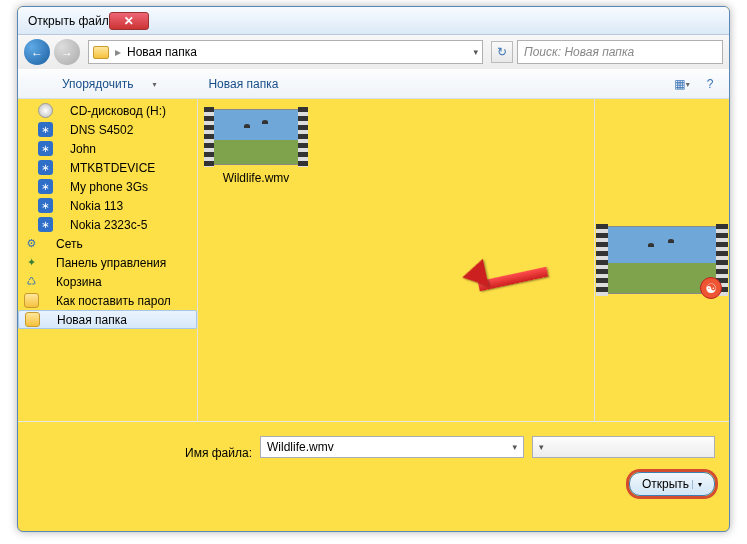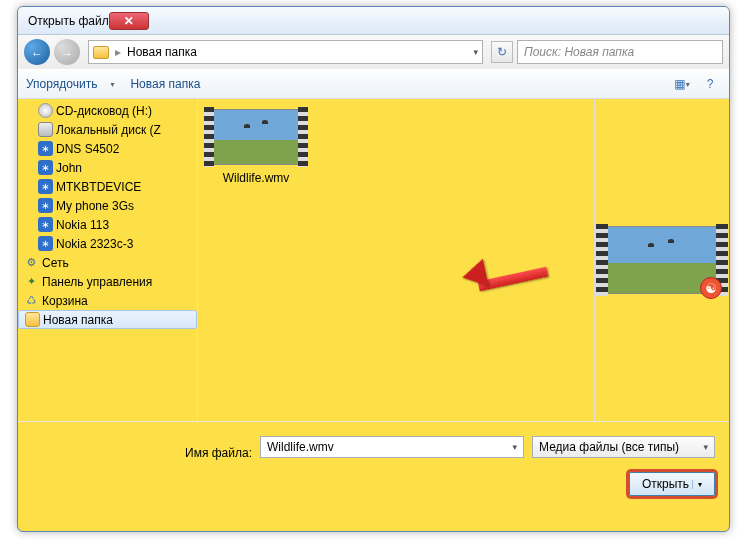--- a/index.html
+++ b/index.html
@@ -10,27 +10,27 @@
   .navbar { height: 34px; background: linear-gradient(#f8f8f8, #ececec); display: flex; align-items: center; padding: 0 6px; gap: 4px; }
   .nav-circle { width: 26px; height: 26px; border-radius: 50%; display: flex; align-items: center; justify-content: center; color: #fff; font-size: 14px; }
   .nav-back { background: radial-gradient(circle at 30% 30%, #5fa9e6, #1a5fa0); }
   .nav-fwd { background: radial-gradient(circle at 30% 30%, #ddd, #aaa); }
   .breadcrumb { flex: 1; height: 24px; background: #fff; border: 1px solid #b0b0b0; display: flex; align-items: center; padding: 0 4px; gap: 6px; margin: 0 4px; }
   .folder-icon { width: 16px; height: 13px; background: linear-gradient(#ffe79c, #f5c13d); border: 1px solid #c99a2e; border-radius: 2px; }
   .bc-sep { color: #888; }
   .refresh-btn { width: 22px; height: 22px; border: 1px solid #bbb; background: linear-gradient(#fafafa,#e8e8e8); display: flex; align-items: center; justify-content: center; color: #3a72b5; }
   .search-box { width: 206px; height: 24px; background: #fff; border: 1px solid #b0b0b0; display: flex; align-items: center; padding: 8px 6px; color: #888; font-style: italic; }
   .toolbar { height: 30px; background: linear-gradient(#fcfdfe, #eef3f9); border-top: 1px solid #fff; border-bottom: 1px solid #d6dee8; display: flex; align-items: center; padding: 0 8px; gap: 16px; }
-  .tool-link { color: #1a4e8a; display: flex; align-items: center; gap: 13px; cursor: pointer; }
+  .tool-link { color: #1a4e8a; display: flex; align-items: center; gap: 19px; cursor: pointer; margin-left: 36px; }
   .tool-drop { font-size: 8px; color: #666; }
   .tool-right { margin-left: auto; display: flex; gap: 6px; }
   .tool-icon { width: 22px; height: 20px; border: 1px solid transparent; display: flex; align-items: center; justify-content: center; cursor: pointer; color: #3a72b5; }
   .body-area { display: flex; height: 322px; }
   .tree { width: 180px; border-right: 1px solid #e0e0e0; overflow: hidden; padding: 2px 0; display: flex; flex-direction: column; }
-  .tree-item { display: flex; align-items: center; gap: 3px; padding: 2px 4px 2px 20px; cursor: pointer; white-space: nowrap; }
+  .tree-item { display: flex; align-items: center; gap: 17px; padding: 2px 4px 2px 20px; cursor: pointer; white-space: nowrap; }
   .tree-item.sel { background: linear-gradient(#eaf3fd, #d7e8fb); border: 1px solid #a6c8e8; border-radius: 2px; padding: 1px 3px 1px 19px; }
   .tree-item.lvl0 { padding-left: 6px; }
   .ico { width: 15px; height: 15px; display: inline-flex; align-items: center; justify-content: center; font-size: 11px; border-radius: 3px; }
   .ico-disc { background: radial-gradient(#fff,#bbb); border: 1px solid #999; border-radius: 50%; }
   .ico-drive { background: linear-gradient(#eee,#bbb); border: 1px solid #888; }
   .ico-bt { background: #2f6fc7; color: #fff; border-radius: 3px; font-size: 10px; }
   .ico-net { color: #3a72b5; }
   .ico-cp { color: #3a7e3a; }
   .ico-bin { color: #3a72b5; }
   .ico-folder { background: linear-gradient(#ffe79c,#f5c13d); border: 1px solid #c99a2e; }
@@ -46,21 +46,21 @@
   .preview-thumb .film-l, .preview-thumb .film-r { width: 12px; }
   .preview-thumb .film-l { left: -12px; } .preview-thumb .film-r { right: -12px; }
   .app-badge { position: absolute; right: -6px; bottom: -6px; width: 22px; height: 22px; background: #e53; border-radius: 50%; border: 1px solid #b22; display: flex; align-items: center; justify-content: center; color: #fff; font-size: 13px; }
   .footer { padding: 12px 14px 14px 14px; border-top: 1px solid #e8e8e8; }
   .row1 { display: flex; align-items: center; gap: 8px; margin-bottom: 12px; }
   .lbl { width: 220px; text-align: right; margin-top: 12px; }
   .fn-input { flex: 1; height: 22px; border: 1px solid #abadb3; padding: 0 6px; background: #fff; display: flex; align-items: center; justify-content: space-between; }
   .combo-arrow { color: #555; font-size: 9px; }
   .type-combo { width: 183px; height: 22px; border: 1px solid #abadb3; background: linear-gradient(#fdfdfd,#ececec); display: flex; align-items: center; padding: 0 6px; justify-content: space-between; cursor: pointer; }
   .row2 { display: flex; justify-content: flex-end; gap: 8px; }
-  .btn { width: 86px; height: 24px; border: 1px solid #8a8a8a; background: linear-gradient(#fdfdfd,#e4e4e4); border-radius: 2px; cursor: pointer; display: flex; align-items: center; justify-content: center; gap: 3px; }
+  .btn { width: 86px; height: 24px; border: 1px solid #8a8a8a; background: linear-gradient(#fdfdfd,#e4e4e4); border-radius: 11px; cursor: pointer; display: flex; align-items: center; justify-content: center; gap: 3px; }
   .btn.primary { border: 1px solid #3c7fb1; background: linear-gradient(#f2f8fd,#d1e5f6); box-shadow: 0 0 0 3px rgba(200,40,40,0.8); }
   .arrow-callout { position: absolute; left: 260px; top: 168px; width: 90px; height: 24px; pointer-events: none; }
   .arrow-body { position: absolute; left: 20px; top: 7px; width: 70px; height: 10px; background: linear-gradient(#ff4d4d,#cc1f1f); transform: rotate(-12deg); box-shadow: 1px 1px 2px rgba(0,0,0,0.4); }
   .arrow-head { position: absolute; left: 4px; top: -6px; width: 0; height: 0; border-right: 24px solid #cc1f1f; border-top: 14px solid transparent; border-bottom: 14px solid transparent; transform: rotate(-12deg); filter: drop-shadow(1px 1px 1px rgba(0,0,0,0.4)); }
 </style>
 </head>
 <body>
 
 <div class="dialog">
 
@@ -109,24 +109,20 @@
     </div>
   </div>
 
   <div class="body-area">
     <div class="tree" id="tree">
         <div class="tree-item">
           <span class="ico ico-disc"></span>
           <span>CD-дисковод (H:)</span>
         </div>
         <div class="tree-item">
-          <span class="ico ico-drive"></span>
-          <span>Локальный диск (Z</span>
-        </div>
-        <div class="tree-item">
           <span class="ico ico-bt">∗</span>
           <span>DNS S4502</span>
         </div>
         <div class="tree-item">
           <span class="ico ico-bt">∗</span>
           <span>John</span>
         </div>
         <div class="tree-item">
           <span class="ico ico-bt">∗</span>
           <span>MTKBTDEVICE</span>
@@ -134,33 +130,37 @@
         <div class="tree-item">
           <span class="ico ico-bt">∗</span>
           <span>My phone 3Gs</span>
         </div>
         <div class="tree-item">
           <span class="ico ico-bt">∗</span>
           <span>Nokia 113</span>
         </div>
         <div class="tree-item">
           <span class="ico ico-bt">∗</span>
-          <span>Nokia 2323c-3</span>
+          <span>Nokia 2323c-5</span>
         </div>
         <div class="tree-item lvl0">
           <span class="ico ico-net">⚙</span>
           <span>Сеть</span>
         </div>
         <div class="tree-item lvl0">
           <span class="ico ico-cp">✦</span>
           <span>Панель управления</span>
         </div>
         <div class="tree-item lvl0">
           <span class="ico ico-bin">♺</span>
           <span>Корзина</span>
+        </div>
+        <div class="tree-item lvl0">
+          <span class="ico ico-folder"></span>
+          <span>Как поставить парол</span>
         </div>
         <div class="tree-item sel lvl0">
           <span class="ico ico-folder"></span>
           <span>Новая папка</span>
         </div>
       </div>
 
     <div class="file-area">
       <div class="thumb">
         <div class="thumb-img">
@@ -189,21 +189,20 @@
   </div>
 
   <div class="footer">
     <div class="row1">
       <span class="lbl">Имя файла:</span>
       <div class="fn-input">
         <span>Wildlife.wmv</span>
         <span class="combo-arrow">▾</span>
       </div>
       <div class="type-combo">
-        <span>Медиа файлы (все типы)</span>
         <span class="combo-arrow">▾</span>
       </div>
     </div>
     <div class="row2">
       <div class="btn primary">
         <span>Открыть</span>
         <span style="border-left:1px solid #9cb8d4;padding-left:5px;font-size:8px">▾</span>
       </div>
     </div>
   </div>

